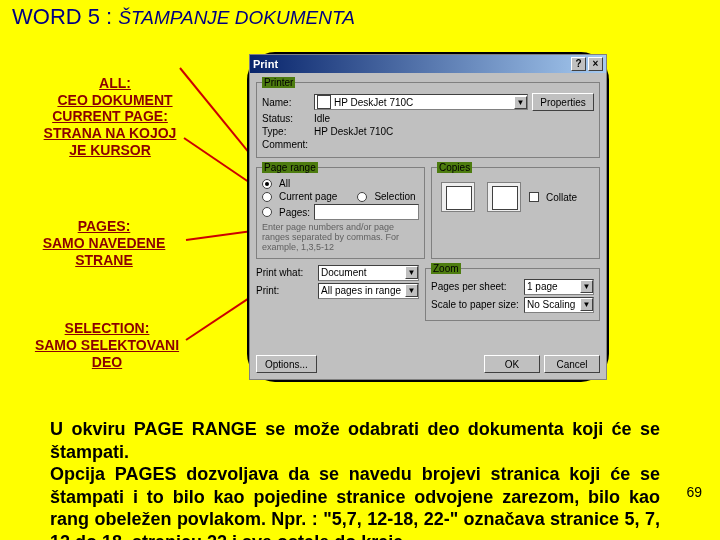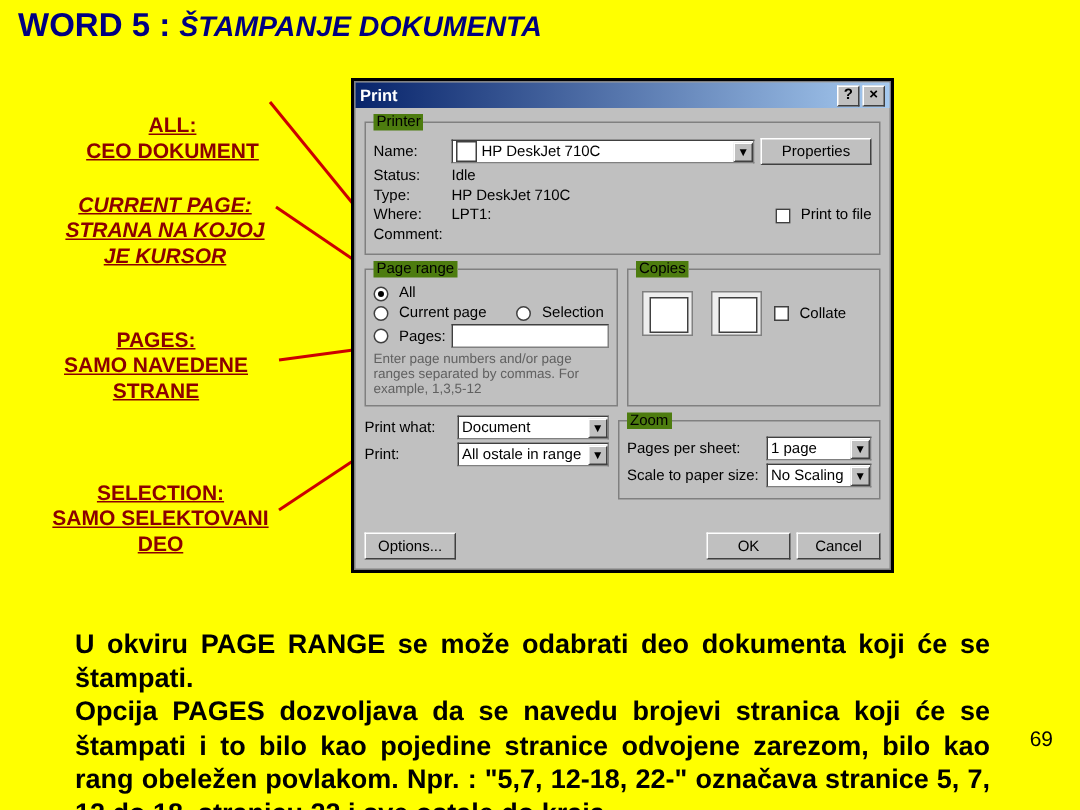--- a/index.html
+++ b/index.html
@@ -7,59 +7,60 @@
     width: 720px; height: 540px;
     background: #ffff00;
     font-family: Arial, sans-serif;
     overflow: hidden;
     position: relative;
   }
   .slide-title {
     position: absolute;
     top: 4px; left: 12px;
     font-size: 22px;
-    font-weight: 700;
+    font-weight: 400;
     color: #000080;
   }
   .slide-title .sub { font-style: italic; font-size: 19px; }
   .callout {
     position: absolute;
     text-align: center;
     font-weight: 900;
     color: #8b0000;
     font-size: 14px;
     text-decoration: underline;
     line-height: 1.2;
   }
   .c1 { top: 49px; left: 40px; width: 150px; margin-top: 26px; }
-  .c2 { top: 128px; left: 30px; width: 160px; font-style: italic; }
+  .c2 { top: 108px; left: 30px; width: 160px; }
   .c3 { top: 218px; left: 14px; width: 180px; }
   .c4 { top: 320px; left: 22px; width: 170px; }
 
   .body-text {
     position: absolute;
     top: 418px; left: 50px; width: 610px;
     font-size: 18px;
     font-weight: 600;
     text-align: justify;
     line-height: 1.25;
   }
   .pagenum {
     position: absolute;
     bottom: 40px; right: 18px;
     font-size: 14px;
   }
 
   
   .dlg {
     position: absolute;
-    top: 52px; left: 234px;
+    top: 52px; left: 247px;
     width: 362px; height: 330px;
     background: #000;
     padding: 2px;
+    border-radius: 28px;
   }
   .dlg-inner {
     width: 100%; height: 100%;
     background: #c0c0c0;
     border: 1px solid #808080;
     display: flex; flex-direction: column;
     font-size: 10px;
     color: #000;
   }
   .titlebar {
@@ -209,37 +210,30 @@
 
       <fieldset class="g">
         <legend>Printer</legend>
         <div class="row">
           <span class="lbl">Name:</span>
           <div class="combo" style="flex:1">
             <span class="icon-sq"></span>
             <span style="flex:1">HP DeskJet 710C</span>
             <span class="arrow">▼</span>
           </div>
-          <span class="btn" style="width:74px">Properties</span>
+          <span class="btn" style="width:62px">Properties</span>
         </div>
         <div class="row">
             <span class="lbl">Status:</span>
             <span>Idle</span>
           </div>
         <div class="row">
             <span class="lbl">Type:</span>
             <span>HP DeskJet 710C</span>
           </div>
-        <div class="row">
-            <span class="lbl">Where:</span>
-            <span>LPT1:</span>
-          <span style="flex:1"></span>
-          <span class="chk"></span>
-          <span>Print to file</span>
-        </div>
         <div class="row">
             <span class="lbl">Comment:</span>
             <span></span>
           </div>
       </fieldset>
 
       <div class="two-col">
         <fieldset class="g">
           <legend>Page range</legend>
           <div class="row">
@@ -277,21 +271,21 @@
           <div class="row">
             <span style="width:58px">Print what:</span>
             <div class="combo" style="flex:1">
               <span>Document</span>
               <span class="arrow">▼</span>
             </div>
           </div>
           <div class="row">
             <span style="width:58px">Print:</span>
             <div class="combo" style="flex:1">
-              <span>All ostale in range</span>
+              <span>All pages in range</span>
               <span class="arrow">▼</span>
             </div>
           </div>
         </div>
         <fieldset class="g">
           <legend>Zoom</legend>
           <div class="row">
             <span style="flex:1">Pages per sheet:</span>
             <div class="combo" style="width:70px">
               <span>1 page</span>

